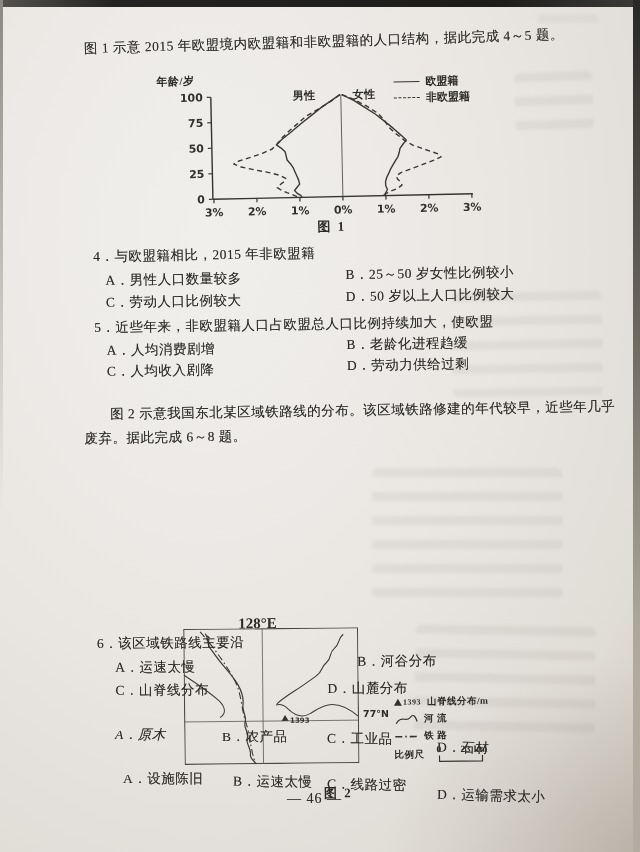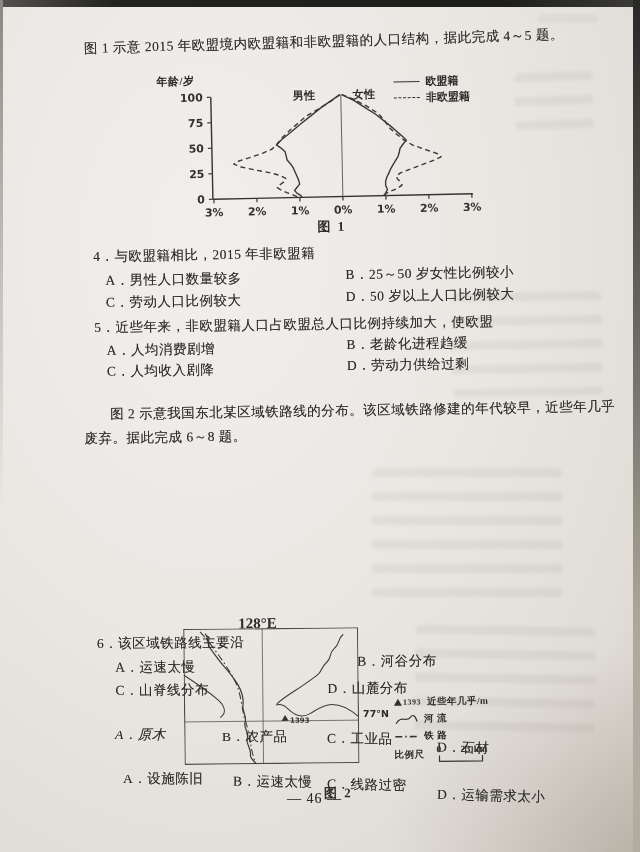--- a/index.html
+++ b/index.html
@@ -137,21 +137,21 @@
       <text x="106" y="95" font-size="7" font-weight="bold">1393</text>
     </svg>
     <div style="position:absolute;left:182px;top:94px;font-size:9.5px;font-weight:700;font-family:'DejaVu Sans',sans-serif;">77°N</div>
 
     <div class="maplegend" style="left:213px;top:80px;width:115px;">
       <div class="row">
         <span style="display:inline-flex;align-items:center;gap:1px;">
           <span class="tri"></span>
           <span style="font-size:8px;">1393</span>
         </span>
-        <span>近些年几乎/m</span>
+        <span>山脊线分布/m</span>
       </div>
       <div class="row">
         <svg width="24" height="12" viewBox="0 0 24 12">
           <path d="M2 10 C7 1 12 9 16 4 C19 0 21 2 23 8" stroke="#34332f" stroke-width="1.2" fill="none"></path>
         </svg>
         <span>河 流</span>
       </div>
       <div class="row">
         <svg width="24" height="8" viewBox="0 0 24 8">
           <line x1="1" y1="4" x2="23" y2="4" stroke="#34332f" stroke-width="1.6" stroke-dasharray="7 3 1.5 3"></line>

